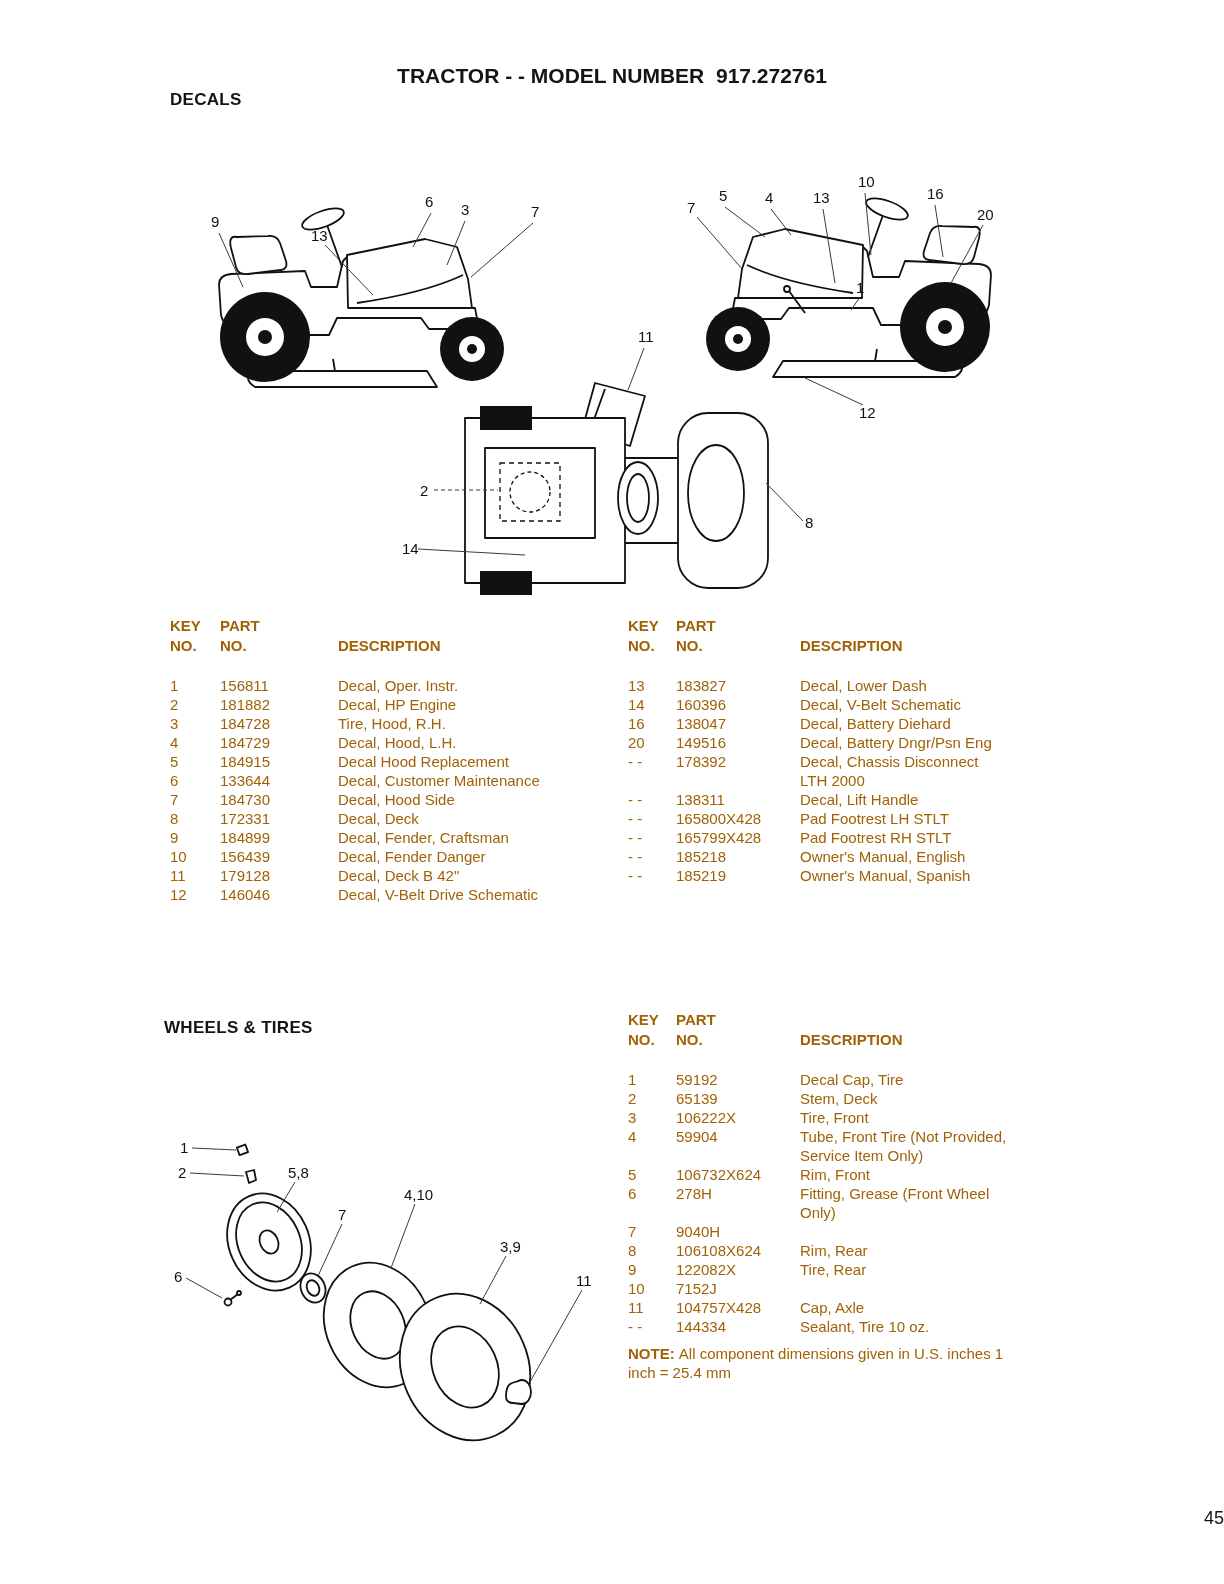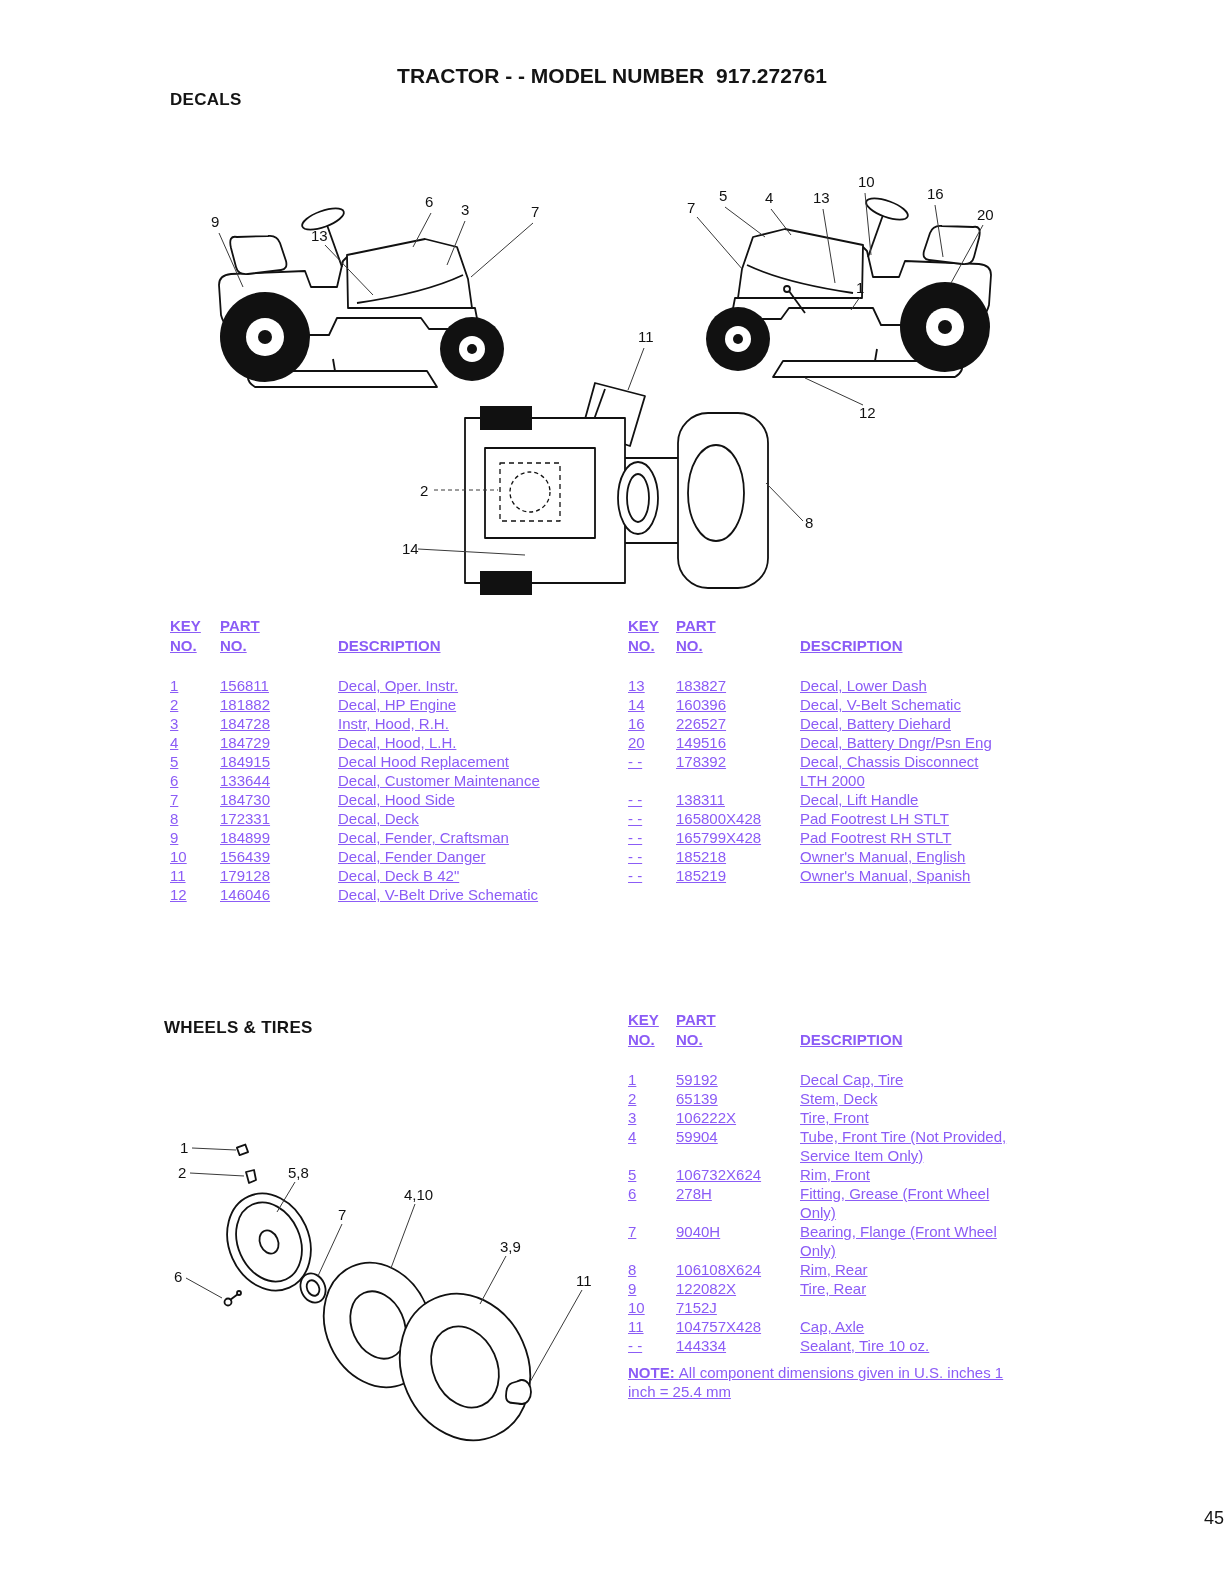--- a/index.html
+++ b/index.html
@@ -12,21 +12,21 @@
   .heading { position:absolute; font-size:17px; font-weight:bold; letter-spacing:.3px; }
   #decals-heading { left:170px; top:90px; }
   #wheels-heading { left:164px; top:1018px; }
 
   .diagram { position:absolute; }
   .diagram svg { display:block; }
   .art-stroke { stroke:#111; fill:#fff; stroke-width:1.8; stroke-linejoin:round; }
   .leader { stroke:#3a3a3a; stroke-width:1; fill:none; }
   .callout { font-family:"Liberation Sans", sans-serif; font-size:15px; fill:#111; }
 
-  .ptable { position:absolute; font-size:15px; color:#8b5cf6;text-decoration:underline; }
+  .ptable { position:absolute; font-size:15px; color:#a16207; }
   .phead { display:grid; grid-template-columns:var(--cols); align-items:end;
            font-weight:bold; line-height:20px; }
   .rows { margin-top:20px; }
   .prow { display:grid; grid-template-columns:var(--cols); line-height:19px; }
   .pcell { padding-right:6px; }
   #decals-left  { left:170px; top:616px; --cols:50px 118px 252px; }
   #decals-right { left:628px; top:616px; --cols:48px 124px 200px; }
   #wheels-table { left:628px; top:1010px; --cols:48px 124px 215px; }
 
   .note { margin-top:8px; width:382px; font-size:15px; line-height:19px; }
@@ -190,21 +190,21 @@
           <div class="pcell desc">Decal, Oper. Instr.</div>
         </div>
         <div class="prow">
           <div class="pcell key">2</div>
           <div class="pcell part">181882</div>
           <div class="pcell desc">Decal, HP Engine</div>
         </div>
         <div class="prow">
           <div class="pcell key">3</div>
           <div class="pcell part">184728</div>
-          <div class="pcell desc">Instr, Hood, R.H.</div>
+          <div class="pcell desc">Tire, Hood, R.H.</div>
         </div>
         <div class="prow">
           <div class="pcell key">4</div>
           <div class="pcell part">184729</div>
           <div class="pcell desc">Decal, Hood, L.H.</div>
         </div>
         <div class="prow">
           <div class="pcell key">5</div>
           <div class="pcell part">184915</div>
           <div class="pcell desc">Decal Hood Replacement</div>
@@ -259,21 +259,21 @@
           <div class="pcell part">183827</div>
           <div class="pcell desc">Decal, Lower Dash</div>
         </div>
         <div class="prow">
           <div class="pcell key">14</div>
           <div class="pcell part">160396</div>
           <div class="pcell desc">Decal, V-Belt Schematic</div>
         </div>
         <div class="prow">
           <div class="pcell key">16</div>
-          <div class="pcell part">226527</div>
+          <div class="pcell part">138047</div>
           <div class="pcell desc">Decal, Battery Diehard</div>
         </div>
         <div class="prow">
           <div class="pcell key">20</div>
           <div class="pcell part">149516</div>
           <div class="pcell desc">Decal, Battery Dngr/Psn Eng</div>
         </div>
         <div class="prow">
           <div class="pcell key">- -</div>
           <div class="pcell part">178392</div>
@@ -397,21 +397,20 @@
           <div class="pcell desc">Rim, Front</div>
         </div>
         <div class="prow">
           <div class="pcell key">6</div>
           <div class="pcell part">278H</div>
           <div class="pcell desc">Fitting, Grease (Front Wheel Only)</div>
         </div>
         <div class="prow">
           <div class="pcell key">7</div>
           <div class="pcell part">9040H</div>
-          <div class="pcell desc">Bearing, Flange (Front Wheel Only)</div>
         </div>
         <div class="prow">
           <div class="pcell key">8</div>
           <div class="pcell part">106108X624</div>
           <div class="pcell desc">Rim, Rear</div>
         </div>
         <div class="prow">
           <div class="pcell key">9</div>
           <div class="pcell part">122082X</div>
           <div class="pcell desc">Tire, Rear</div>

